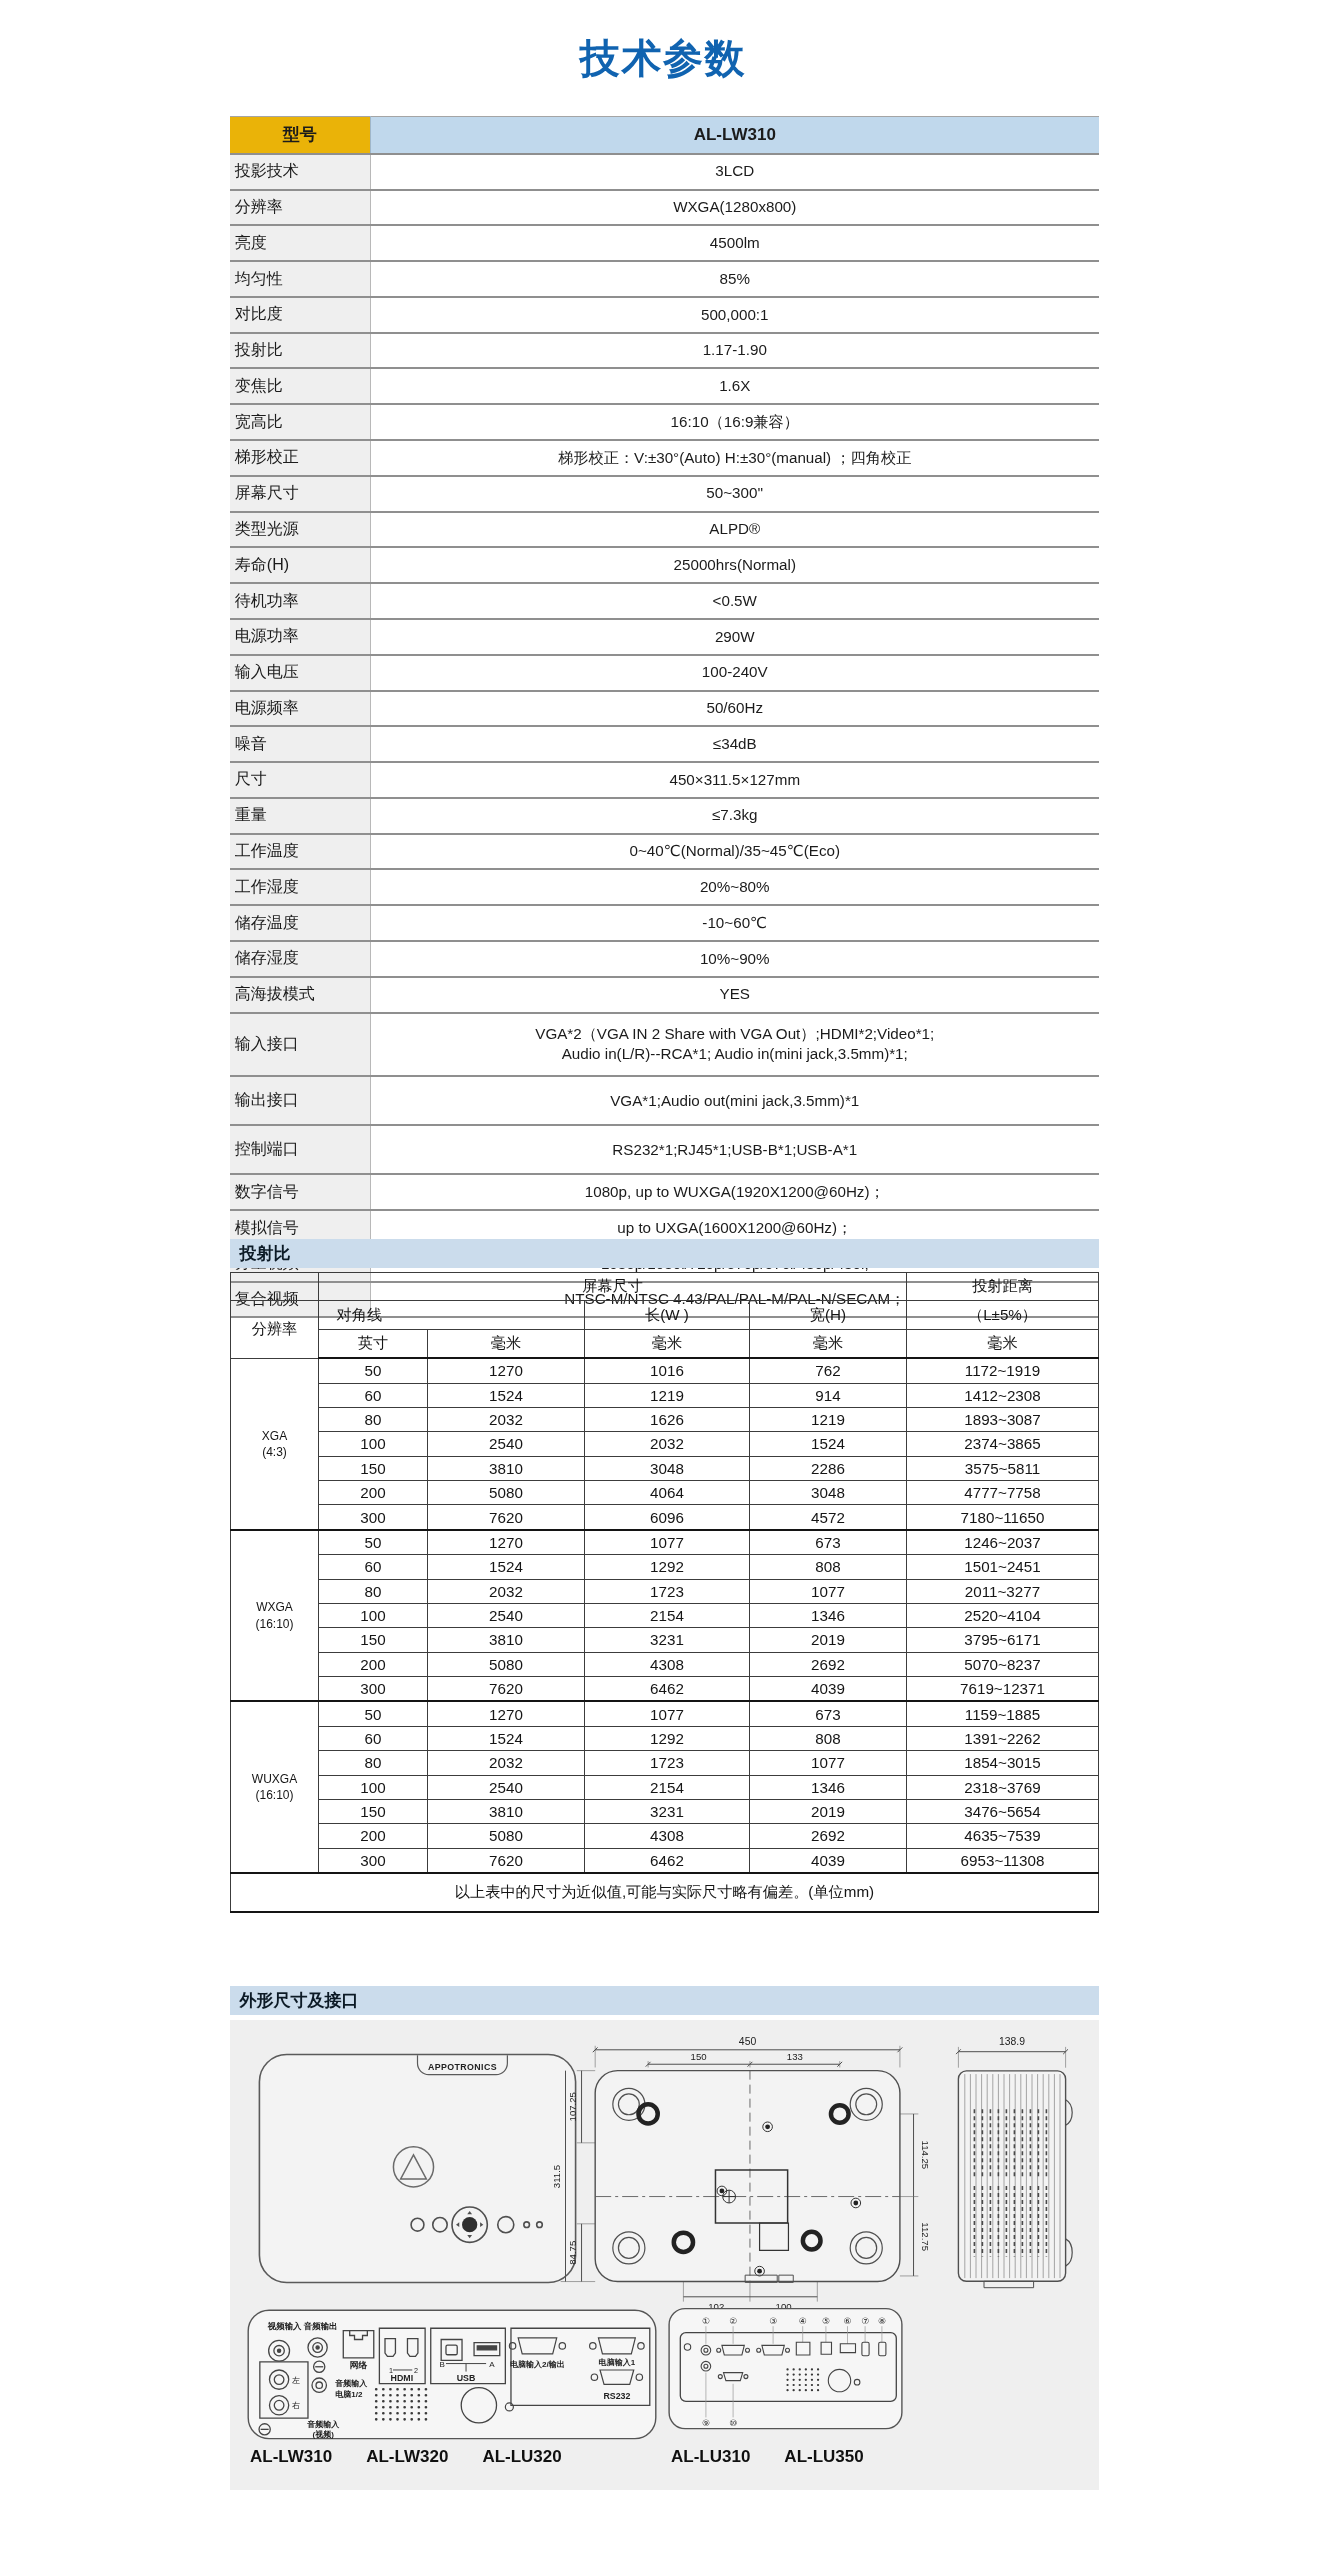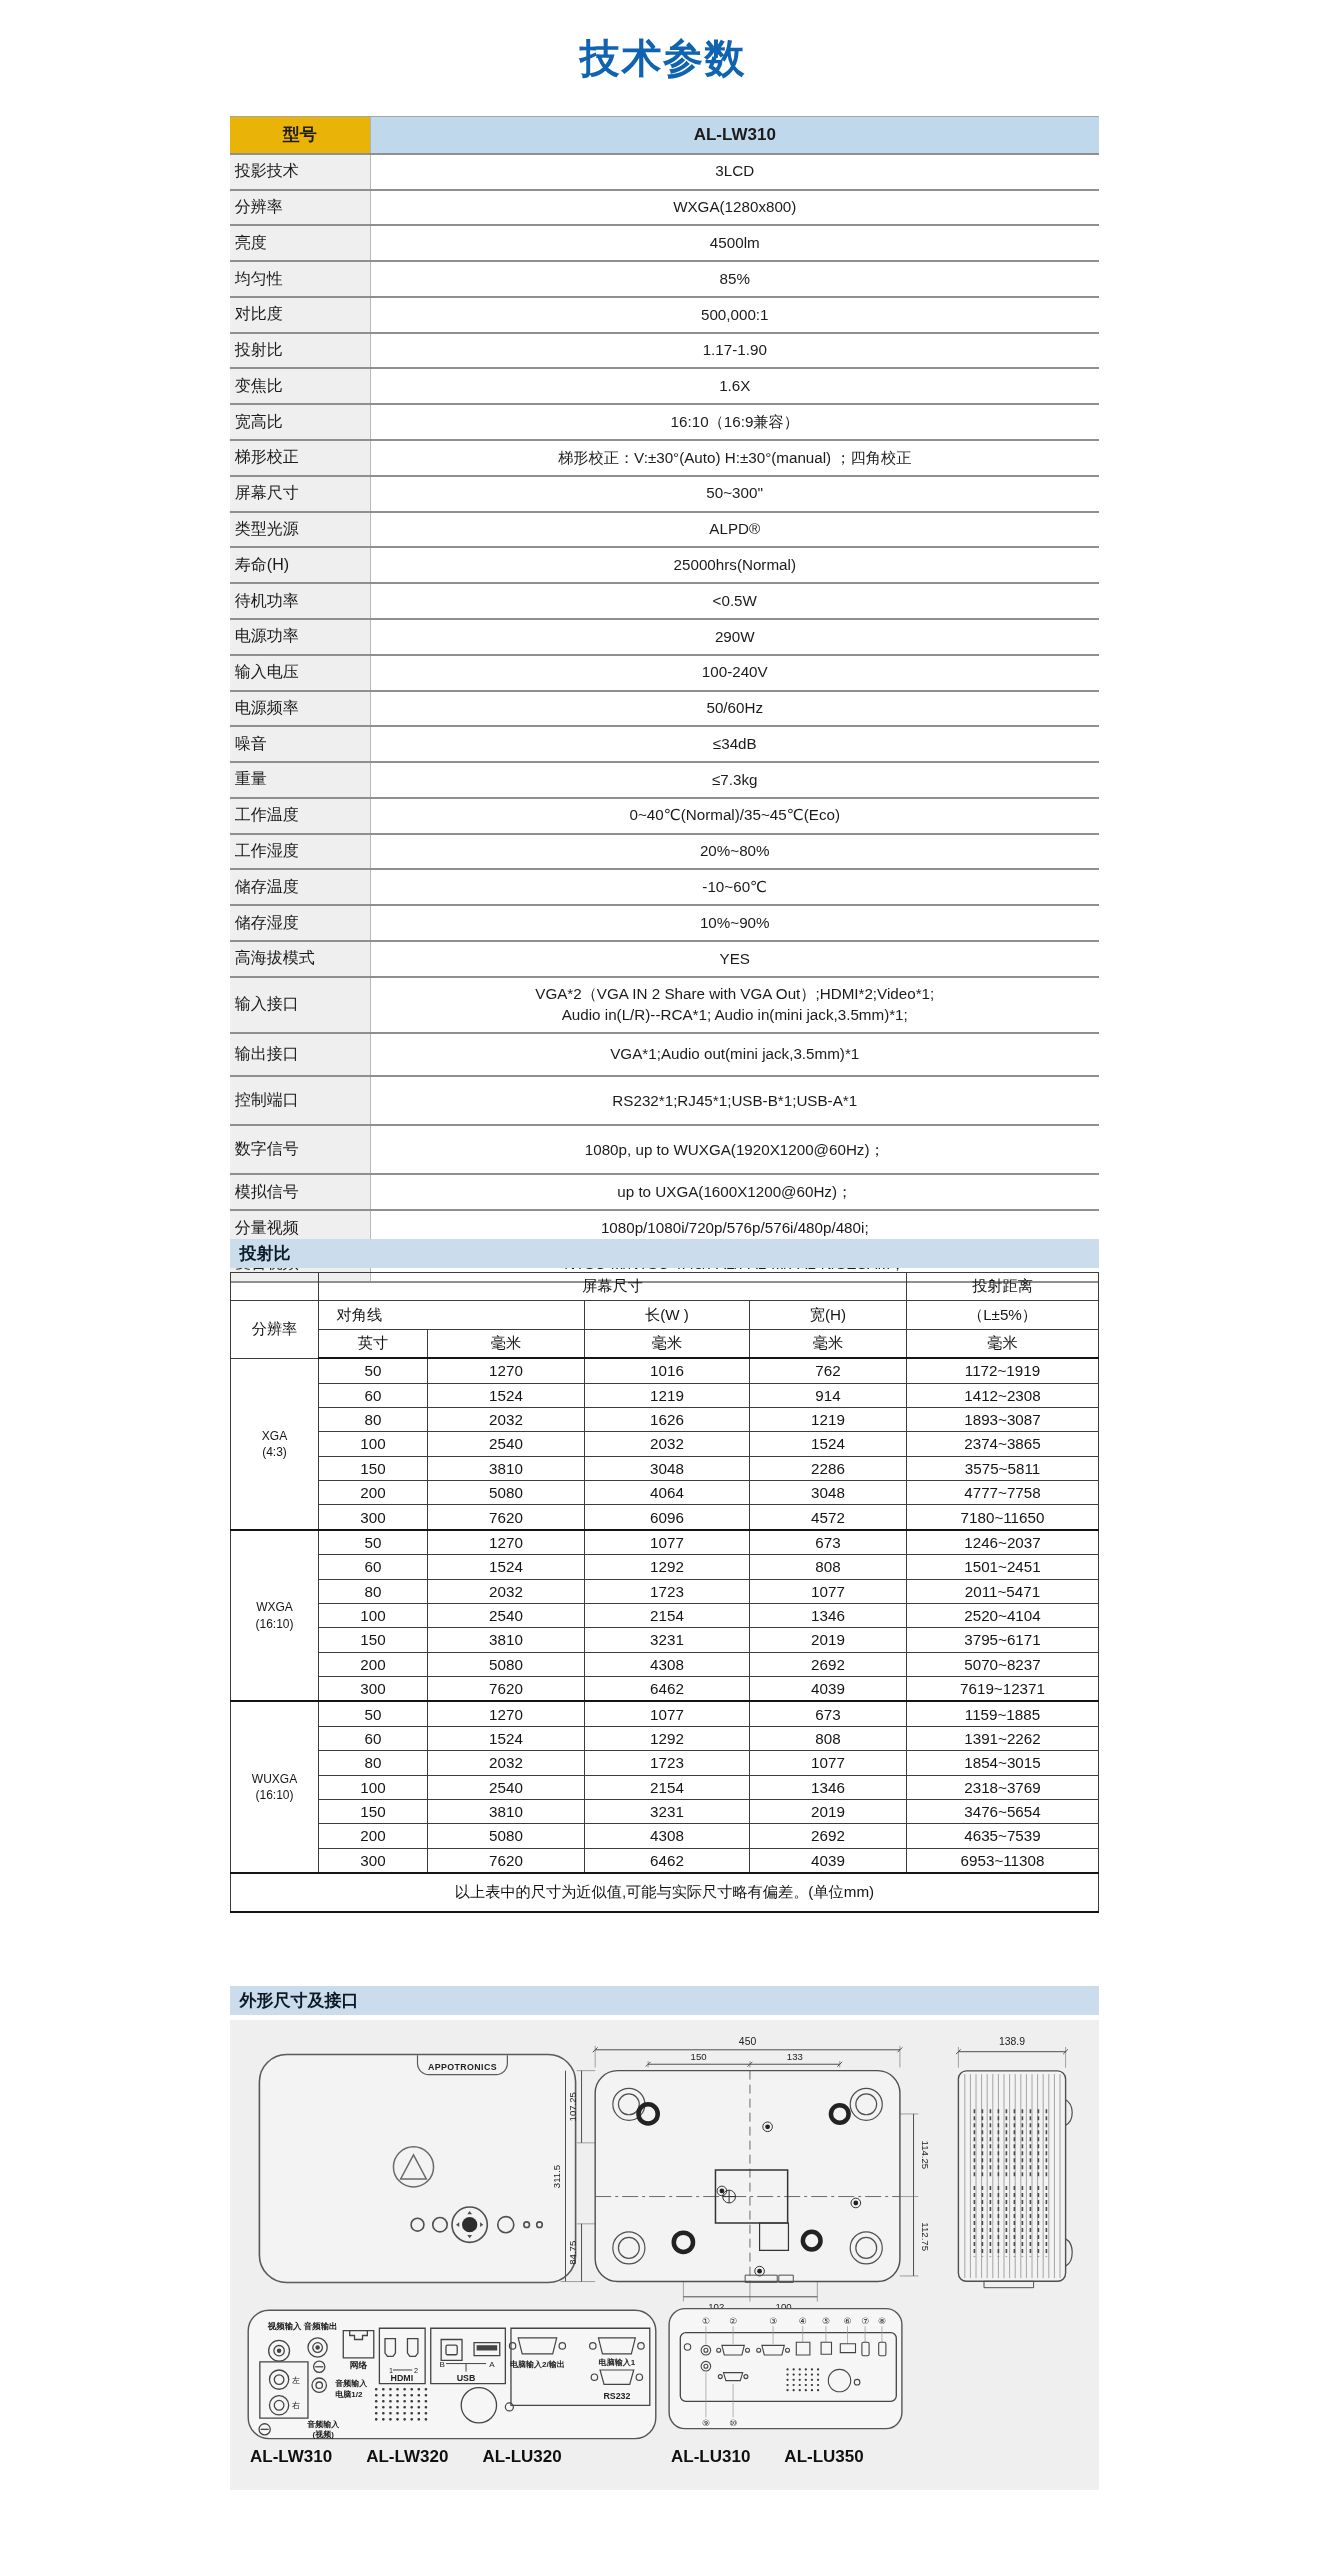--- a/index.html
+++ b/index.html
@@ -124,20 +124,24 @@
           <td class="lbl">输入电压</td>
           <td class="val">100-240V</td>
         </tr>
         <tr>
           <td class="lbl">电源频率</td>
           <td class="val">50/60Hz</td>
         </tr>
         <tr>
           <td class="lbl">噪音</td>
           <td class="val">≤34dB</td>
+        </tr>
+        <tr>
+          <td class="lbl">尺寸</td>
+          <td class="val">450×311.5×127mm</td>
         </tr>
         <tr>
           <td class="lbl">重量</td>
           <td class="val">≤7.3kg</td>
         </tr>
         <tr>
           <td class="lbl">工作温度</td>
           <td class="val">0~40℃(Normal)/35~45℃(Eco)</td>
         </tr>
         <tr>
@@ -286,21 +290,21 @@
           <td>1524</td>
           <td>1292</td>
           <td>808</td>
           <td>1501~2451</td>
         </tr>
         <tr>
           <td>80</td>
           <td>2032</td>
           <td>1723</td>
           <td>1077</td>
-          <td>2011~5471</td>
+          <td>2011~3277</td>
         </tr>
         <tr>
           <td>100</td>
           <td>2540</td>
           <td>2154</td>
           <td>1346</td>
           <td>2520~4104</td>
         </tr>
         <tr>
           <td>150</td>

